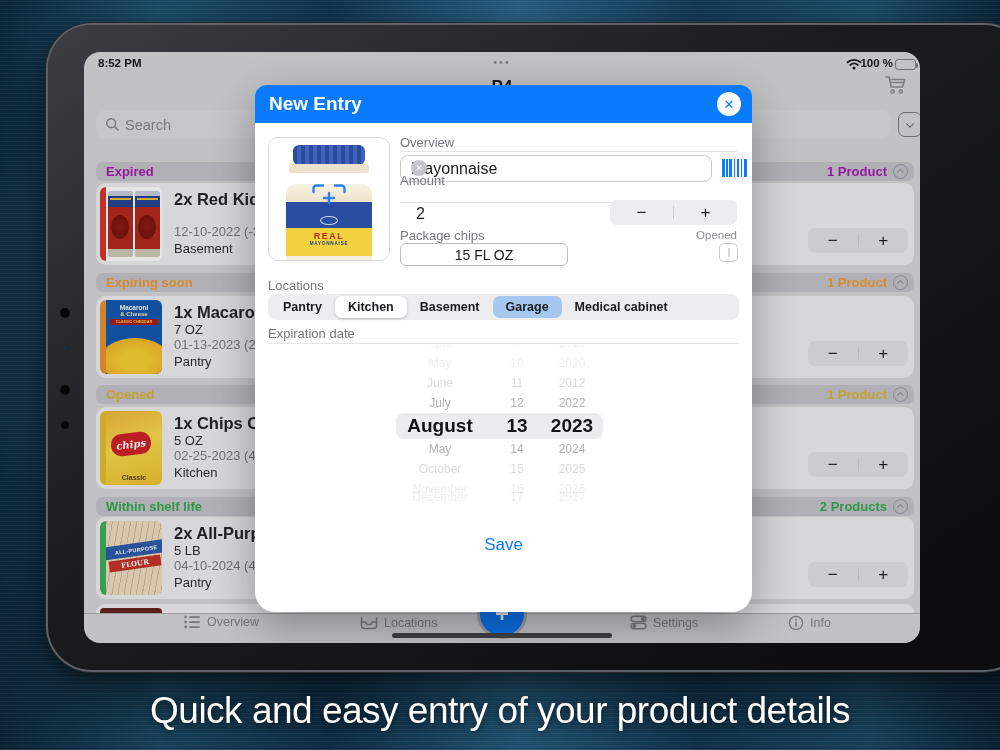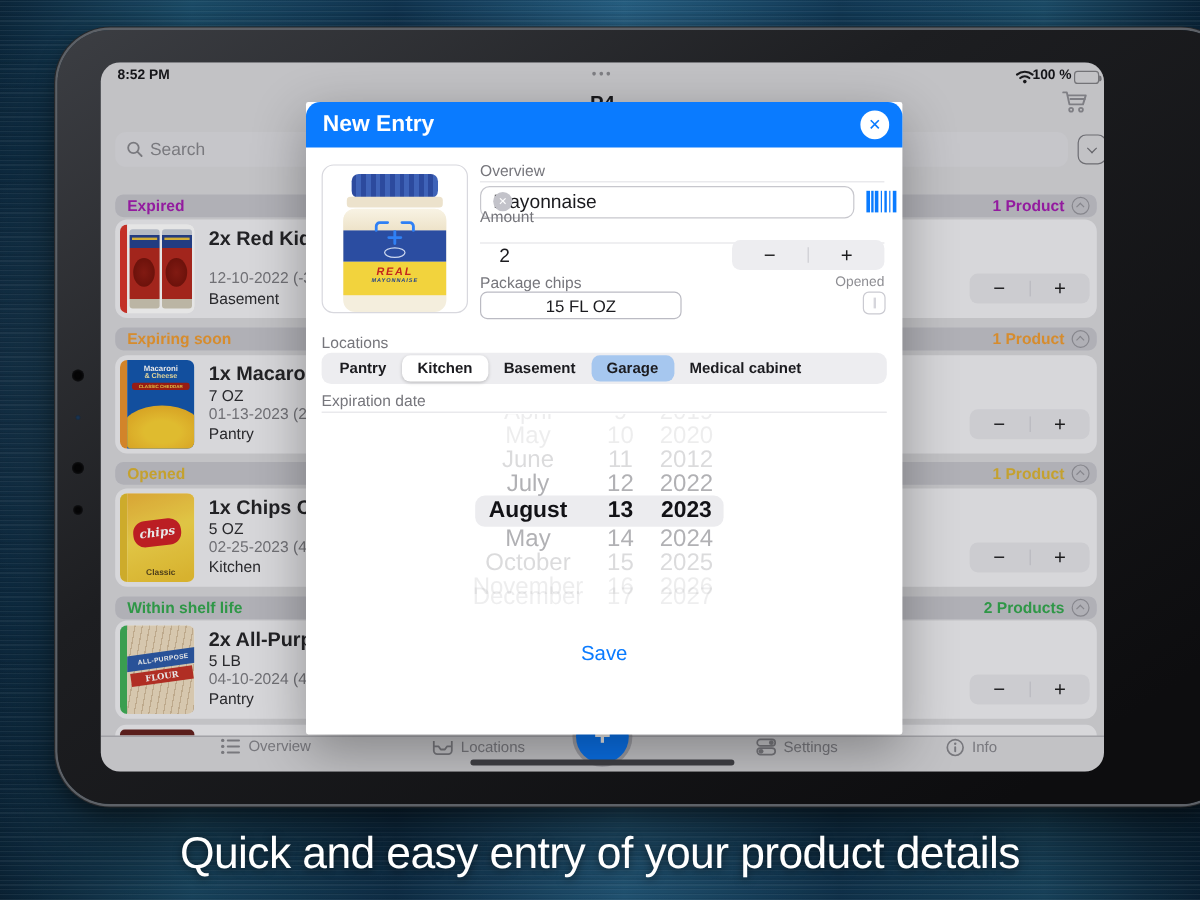--- a/index.html
+++ b/index.html
@@ -120,33 +120,33 @@
   
   .tab-hairline { position:absolute; left:0; right:0; top:561px; height:1px; background:rgba(60,60,67,.28); z-index:1; }
   .tab-item { position:absolute; top:563px; display:flex; align-items:center; gap:6px; color:#84848a; font-size:12.5px; z-index:1; }
   .ti0{left:100px}.ti1{left:276px}.ti2{left:546px}.ti3{left:704px}
   .bigbtn { position:absolute; left:396px; top:540px; width:44px; height:44px; border-radius:50%; background:#0a7bff;
     box-shadow:0 0 0 3px rgba(120,120,128,.45); z-index:1; display:flex; align-items:center; justify-content:center;
     color:#fff; font-size:24px; font-weight:600; }
   .home-indicator { position:absolute; left:308px; top:581px; width:220px; height:5px; border-radius:3px; background:#46464b; z-index:1; }
 
   
-  .modal { position:absolute; left:171px; top:33px; width:497px; height:527px; background:#fff; border-radius:2px;
+  .modal { position:absolute; left:171px; top:33px; width:497px; height:527px; background:#fff; border-radius:20px;
     box-shadow:0 14px 45px rgba(0,0,0,.32); z-index:6; }
   .m-header { position:absolute; left:0; right:0; top:0; height:38px; background:#0a7bff; border-radius:12px 12px 0 0; }
   .m-title { position:absolute; left:14px; top:8px; font-size:19px; font-weight:700; color:#fff; }
   .m-close { position:absolute; right:11px; top:7px; width:24px; height:24px; border-radius:50%; background:#fff;
     display:flex; align-items:center; justify-content:center; }
   .m-close::before { content:"✕"; font-size:13px; font-weight:700; color:#0a7bff; }
 
   .m-thumb { position:absolute; left:13px; top:52px; width:122px; height:124px; border:1px solid #d8d8de; border-radius:10px; background:#fff; overflow:hidden; }
   .mayo-lid { position:absolute; left:50%; top:7px; width:72px; height:20px; transform:translateX(-50%); border-radius:6px;
     background:repeating-linear-gradient(90deg,#2c4a9e 0 4px,#3f63b8 4px 8px); }
   .mayo-neck { position:absolute; left:50%; top:26px; width:80px; height:9px; transform:translateX(-50%); border-radius:3px; background:#ece2cc; }
-  .mayo-body { position:absolute; left:50%; top:36px; width:86px; height:86px; transform:translateX(-50%); border-radius:10px; background:#f4eedd; overflow:hidden;font-style:italic; }
+  .mayo-body { position:absolute; left:50%; top:46px; width:86px; height:86px; transform:translateX(-50%); border-radius:10px; background:#f4eedd; overflow:hidden; }
   .m-cream { height:18px; background:linear-gradient(#f8f3e4,#eee3c9); }
   .m-blue { height:26px; background:#2b4da1; position:relative; }
   .m-blue::after { content:""; position:absolute; left:50%; bottom:3px; width:16px; height:7px; transform:translateX(-50%);
     border:1.5px solid #cdd8ef; border-radius:50%; }
   .m-yellow { height:28px; background:#f2d33d; text-align:center; }
   .mayo-t1 { display:block; font-size:9px; font-weight:800; letter-spacing:1.5px; color:#c4251c; padding-top:3px; }
   .mayo-t2 { display:block; font-size:4.6px; font-weight:700; letter-spacing:.8px; color:#1c3e8e; }
   .scan { position:absolute; left:50%; top:46px; transform:translateX(-50%); }
 
   .m-label { position:absolute; font-size:13px; color:#76767c; }
@@ -173,21 +173,21 @@
   .segmented { position:absolute; left:13px; top:209px; width:471px; height:26px; border-radius:8px; background:#ededf0;
     display:flex; align-items:center; padding:0 2px; }
   .seg { height:22px; line-height:22px; padding:0 13px; font-size:12.5px; font-weight:600; color:#1b1b1f; border-radius:7px; }
   .seg-white { background:#fff; box-shadow:0 1px 3px rgba(0,0,0,.22); }
   .seg-blue { background:#a6c7ef; }
 
   .picker { position:absolute; left:0; right:0; top:260px; height:164px; overflow:hidden; }
   .phl { position:absolute; left:141px; top:68px; width:207px; height:26px; border-radius:8px; background:#ececef; }
   .prow { position:relative; height:20px; }
   .prow.r0 { margin-top:-12px; opacity:.16; }
-  .prow span { position:absolute; top:0; text-align:center; font-size:20px; color:#97979c; line-height:20px; white-space:nowrap; }
+  .prow span { position:absolute; top:0; text-align:center; font-size:12px; color:#97979c; line-height:20px; white-space:nowrap; }
   .pm{left:120px;width:130px}.pd{left:240px;width:44px}.py{left:286px;width:62px}
   .o1{opacity:.34}.o3{opacity:.75}.o0{opacity:.17}
   .prow.sel { height:26px; }
   .prow.sel span { font-size:19px; font-weight:600; color:#121216; line-height:26px; }
 
   .m-save { position:absolute; left:0; right:0; top:450px; text-align:center; font-size:17px; font-weight:500; color:#0a7bff;
     background:none; border:none; font-family:inherit; }
 
   
   .caption { position:absolute; left:0; right:0; top:690px; text-align:center; color:#fff; font-size:37px; font-weight:400;

